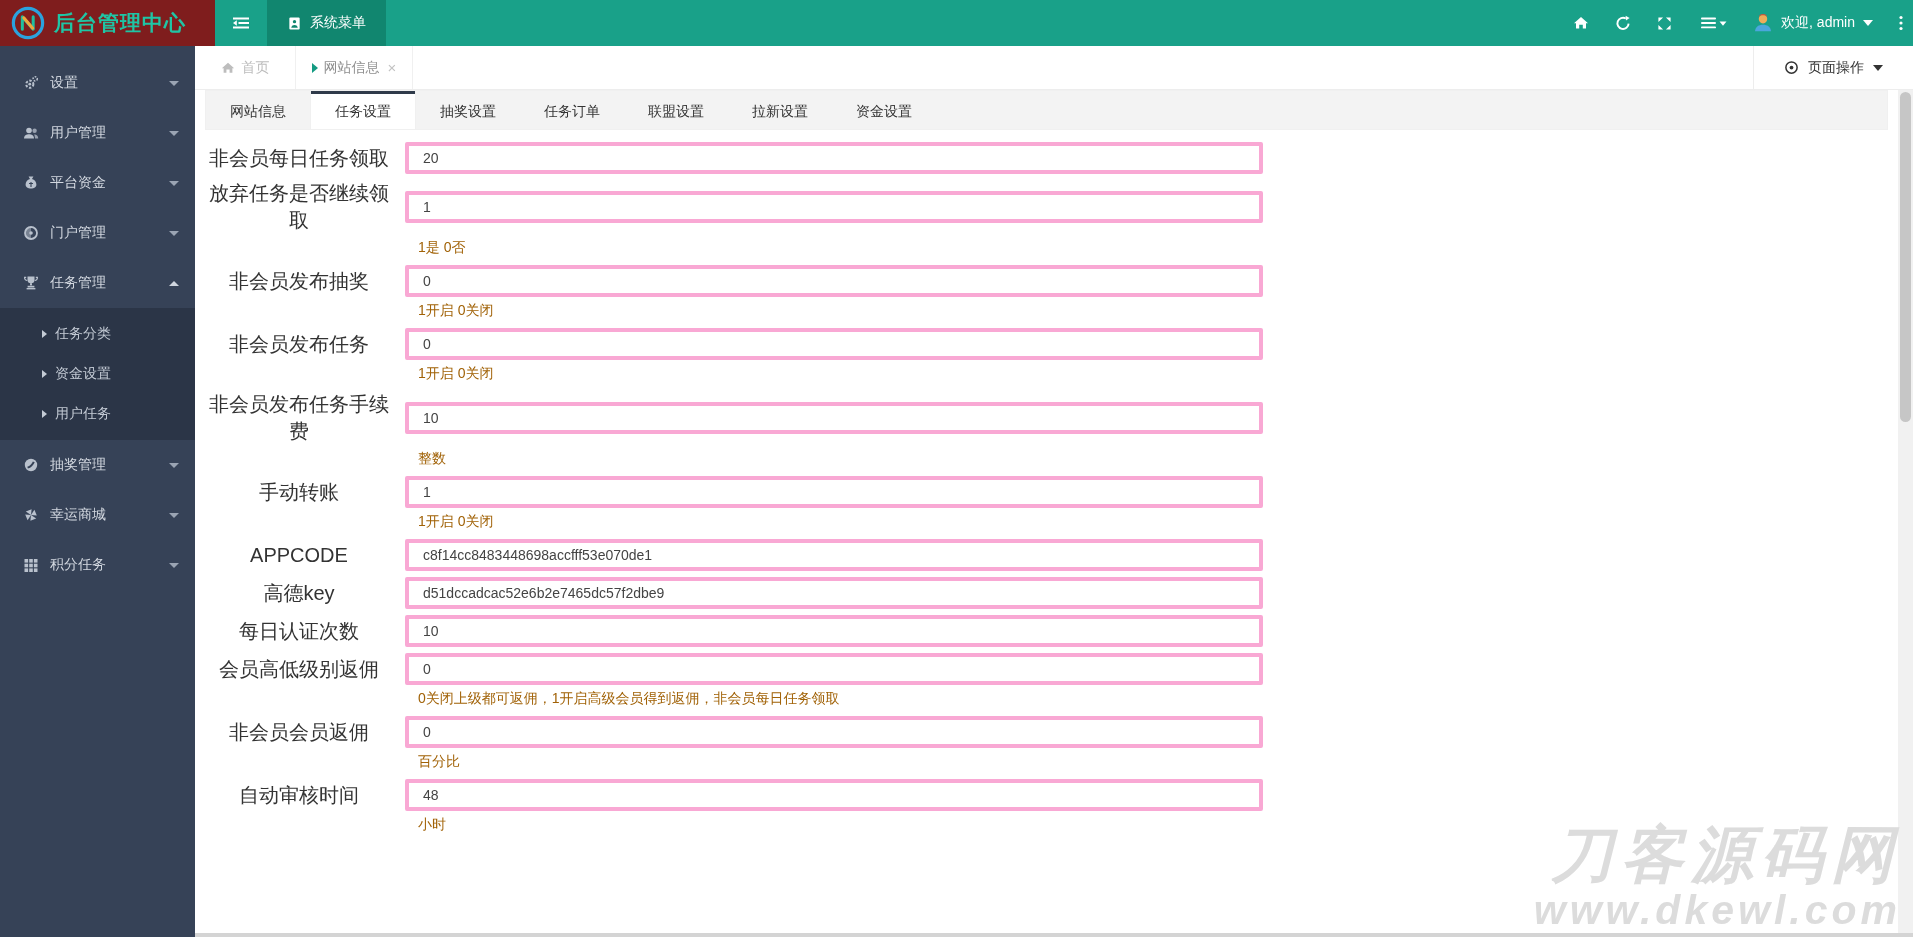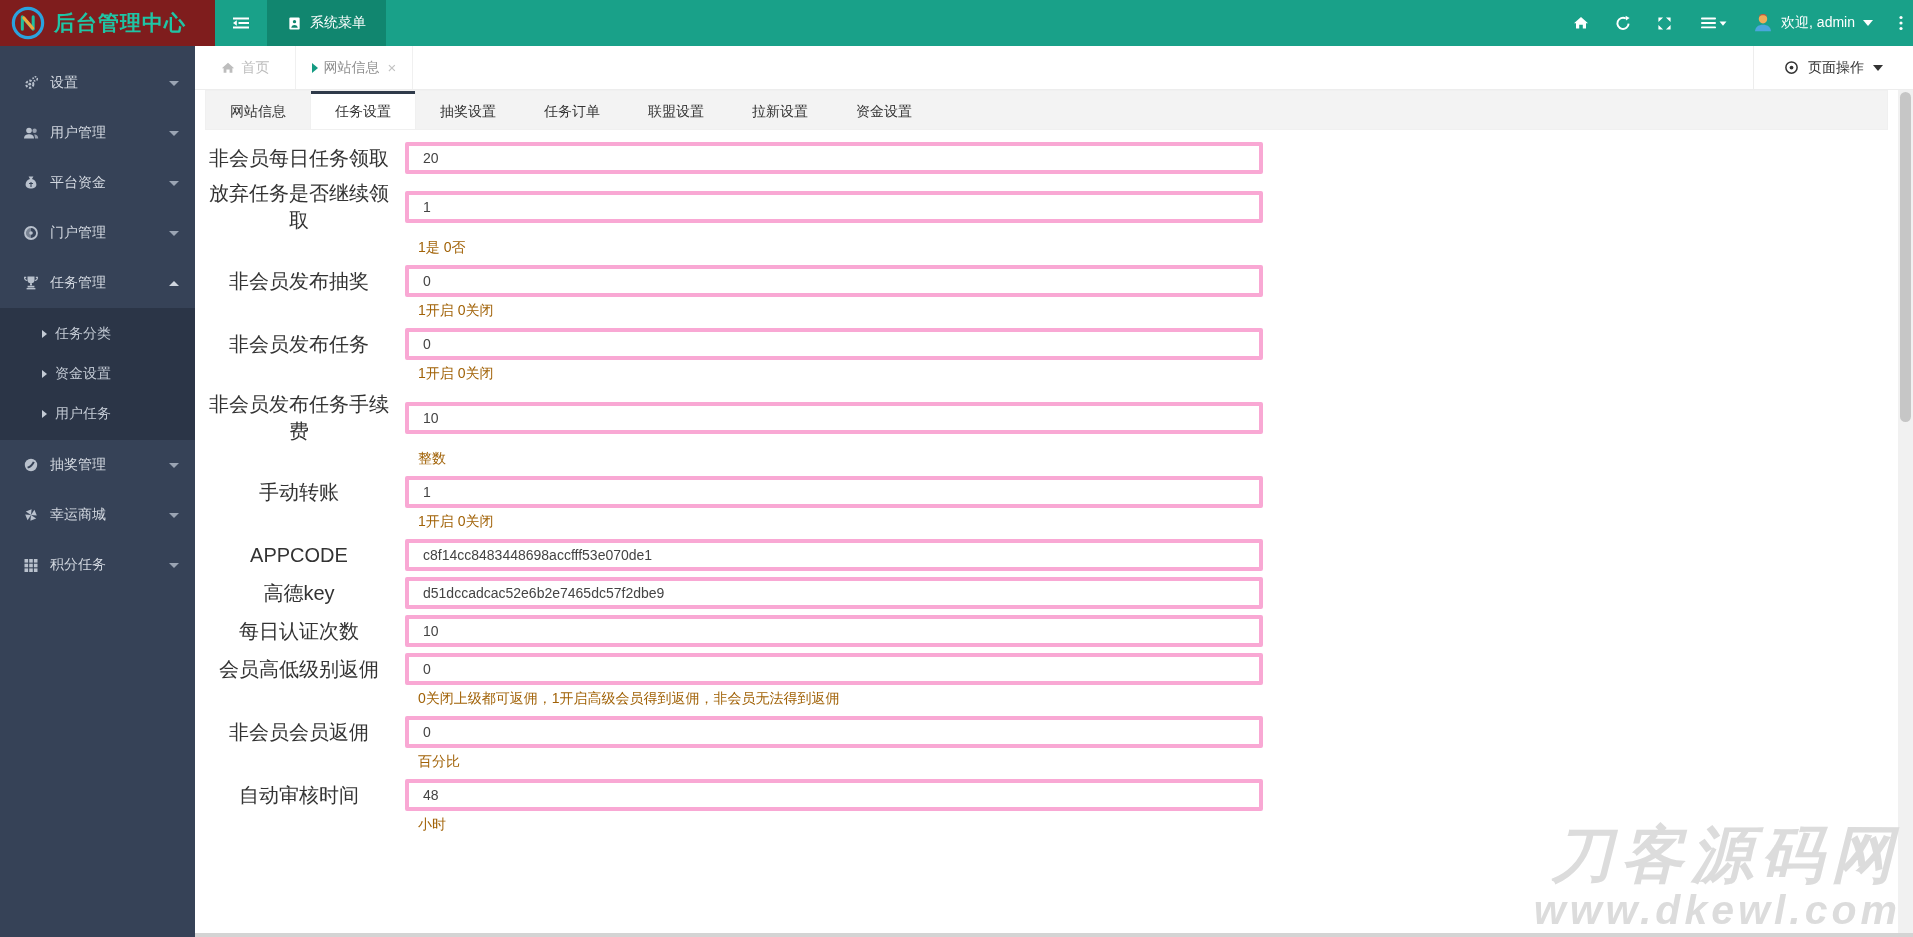--- a/index.html
+++ b/index.html
@@ -388,21 +388,21 @@
             <div class="line1">
               <label class="flabel">每日认证次数</label>
               <input class="finput" type="text" value="10" style="">
             </div>
           </div>
           <div class="frow">
             <div class="line1">
               <label class="flabel">会员高低级别返佣</label>
               <input class="finput" type="text" value="0" style="">
             </div>
-            <div class="fhint">0关闭上级都可返佣，1开启高级会员得到返佣，非会员无法得到返佣</div>
+            <div class="fhint">0关闭上级都可返佣，1开启高级会员得到返佣，非会员每日任务领取</div>
           </div>
           <div class="frow">
             <div class="line1">
               <label class="flabel">非会员会员返佣</label>
               <input class="finput" type="text" value="0" style="">
             </div>
             <div class="fhint">百分比</div>
           </div>
           <div class="frow">
             <div class="line1">

